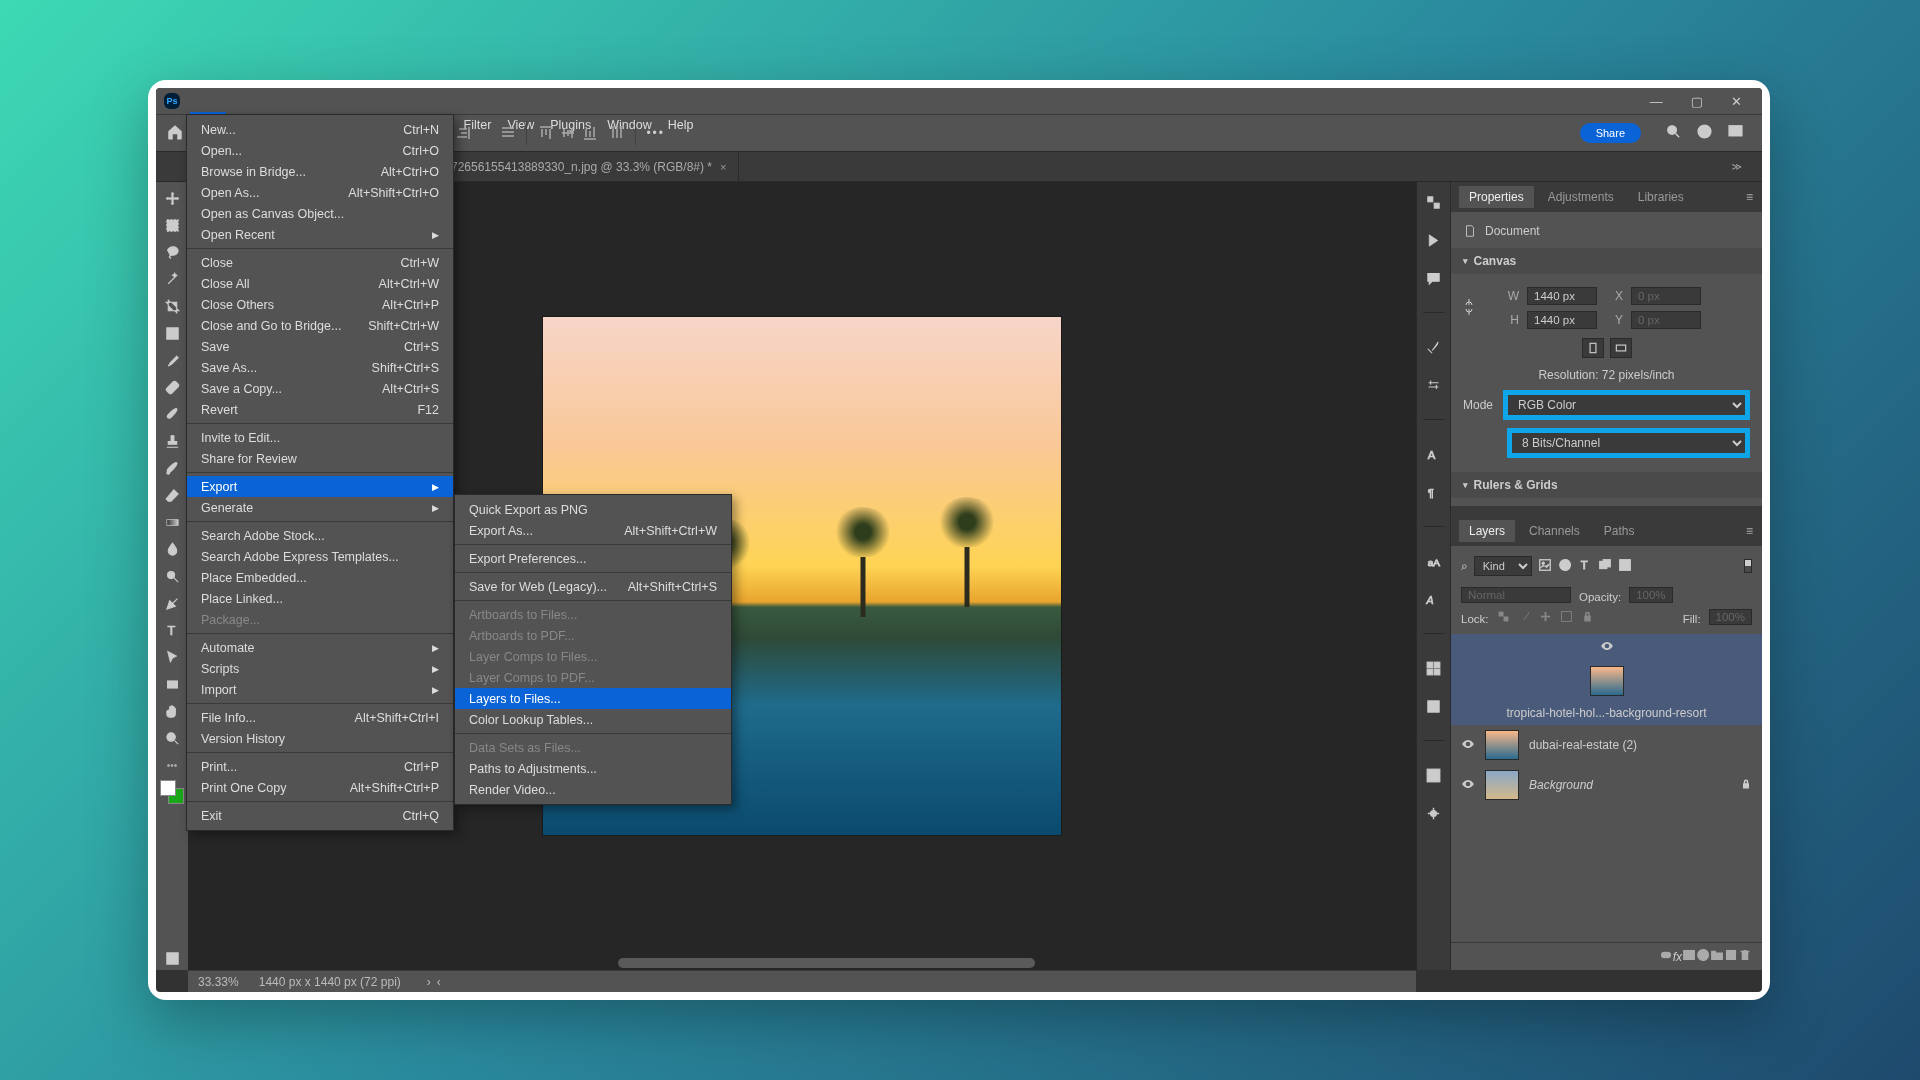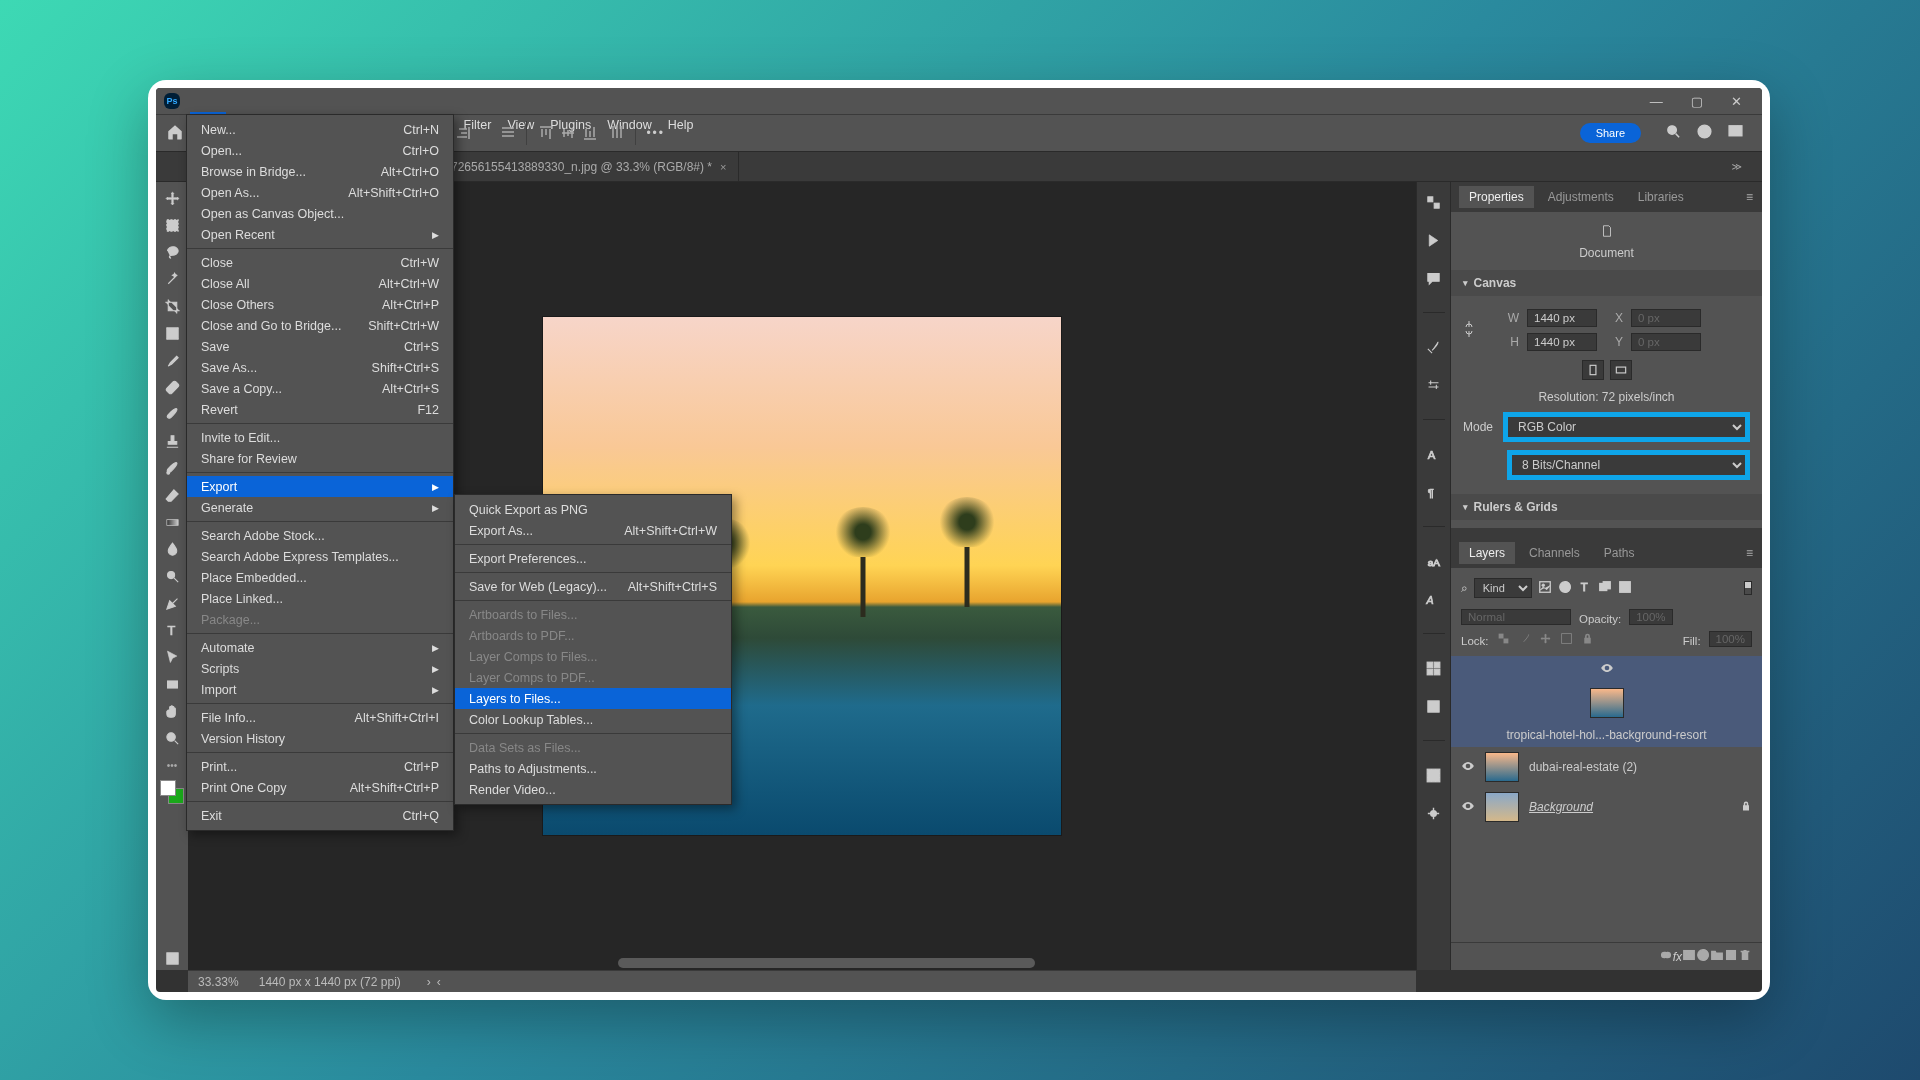--- a/index.html
+++ b/index.html
@@ -55,21 +55,21 @@
 .sidestrip .ss { width:20px; height:20px; display:flex; align-items:center; justify-content:center; }
 .sidestrip svg { width:17px; height:17px; fill:#ccc; stroke:#ccc; }
 
 
 .right-panels { width:312px; background:#535353; display:flex; flex-direction:column; border-left:1px solid #2a2a2a; color:#ccc; font-size:12px; }
 .panel-tabs { height:30px; display:flex; align-items:center; padding:0 8px; gap:4px; background:#3a3a3a; }
 .ptab { padding:4px 10px; color:#999; }
 .ptab.active { color:#eee; background:#535353; }
 .hamb { margin-left:auto; color:#aaa; letter-spacing:1px; }
 .panel-body { padding:8px 12px; }
-.doc-line { display:flex; align-items:center; gap:8px; padding:4px 0 10px;flex-direction:column; }
+.doc-line { display:flex; align-items:center; gap:8px; padding:4px 0 10px; }
 .doc-line svg { width:14px; height:14px; fill:none; stroke:#ccc; }
 .sect-head { display:flex; align-items:center; gap:6px; padding:6px 0; font-weight:600; background:#4a4a4a; margin:0 -12px; padding-left:12px; }
 .sect-head::before { content:'▾'; font-size:9px; color:#ccc; }
 .propgrid { padding:10px 0; }
 .proprow { display:flex; align-items:center; gap:8px; padding:3px 0; }
 .proprow label { width:18px; text-align:right; color:#aaa; }
 .proprow input { width:70px; background:#3a3a3a; border:1px solid #2a2a2a; color:#ccc; padding:2px 6px; font-size:11.5px; }
 .proprow .dim { color:#777; }
 .mode-sel { display:flex; align-items:center; gap:10px; padding:4px 0; }
 .mode-sel select { flex:1; background:#3a3a3a; border:5px solid #0ea5e9; color:#ccc; padding:2px 6px; font-size:12px; }
@@ -85,21 +85,21 @@
 .blend-row .sel,.lock-row .sel { background:#3a3a3a; border:1px solid #2a2a2a; padding:1px 6px; color:#888; }
 .blend-row .sel.dim, .lock-row .sel.dim { color:#666; }
 .layer-list { padding-top:6px; }
 .layer { display:flex; align-items:center; gap:10px; padding:5px 0; }
 .layer .eye { width:14px; }
 .layer .eye svg { width:14px; height:14px; fill:#ccc; }
 .layer .thumb { width:34px; height:30px; border:1px solid #2a2a2a; background:linear-gradient(180deg,#f9b88a,#2a6a8e); }
 .layer.bg .thumb { background:linear-gradient(180deg,#8aa8c8,#d4b88a); }
 .layer.sel { background:#4a5a7a; margin:0 -10px; padding:5px 10px;flex-direction:column; }
 .layer .name { flex:1; white-space:nowrap; overflow:hidden; text-overflow:ellipsis; }
-.layer .name.ital { font-style:italic;text-decoration:underline; }
+.layer .name.ital { font-style:italic; }
 .layer .lock svg { width:12px; height:12px; fill:#ccc; }
 .layers-foot { height:28px; display:flex; align-items:center; justify-content:flex-end; gap:0; padding:0 10px; margin-top:auto; border-top:1px solid #3a3a3a; }
 .layers-foot svg { width:14px; height:14px; fill:#aaa; stroke:#aaa; }
 
 
 .statusbar { position:absolute; bottom:0; left:32px; right:346px; height:22px; background:#535353; display:flex; align-items:center; gap:20px; padding:0 10px; color:#bbb; font-size:12px; border-top:1px solid #3a3a3a; }
 .statusbar .nav { margin-left:6px; display:flex; gap:6px; }
 
 
 .file-menu { position:absolute; left:30px; top:26px; width:268px; background:#535353; border:1px solid #2a2a2a; box-shadow:4px 4px 10px rgba(0,0,0,.4); z-index:100; padding:4px 0; }

